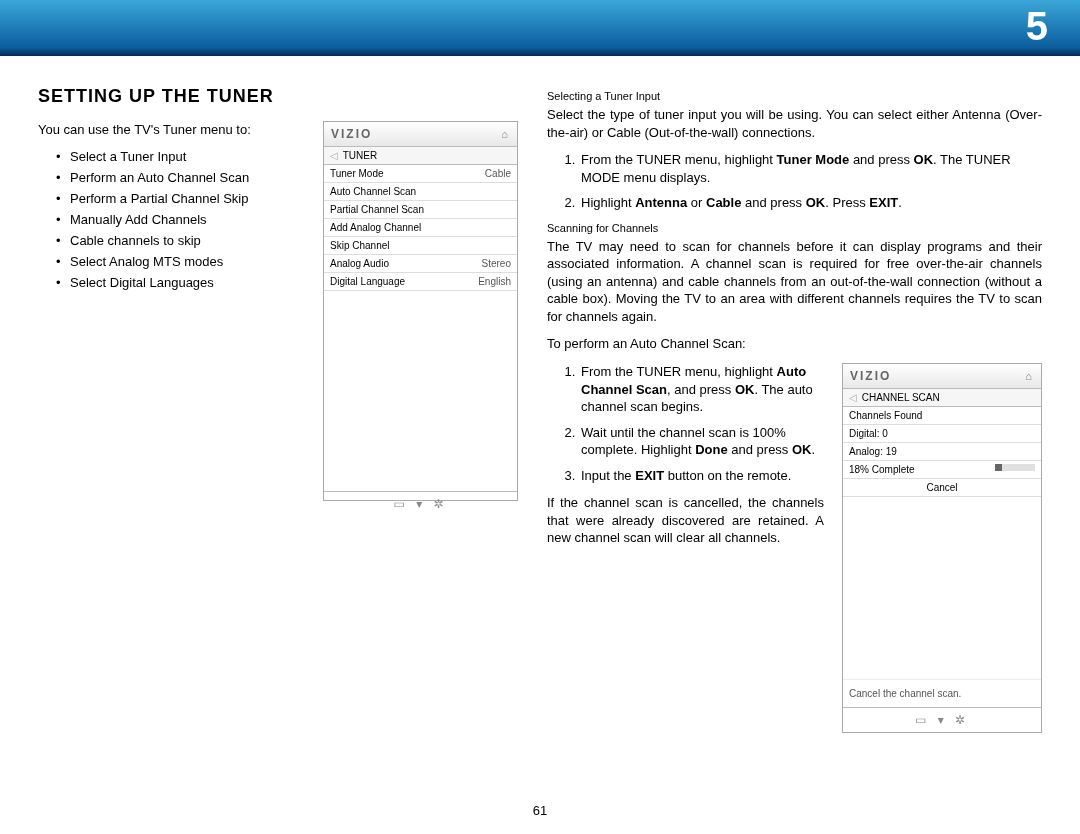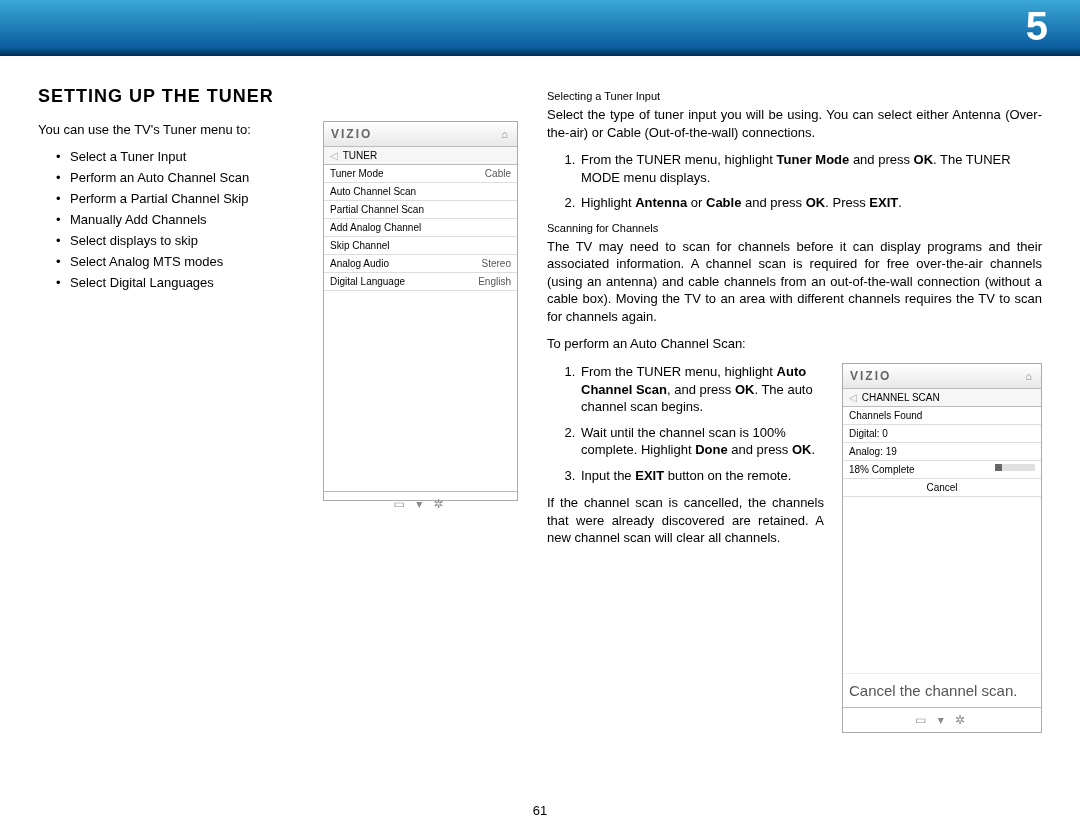--- a/index.html
+++ b/index.html
@@ -94,21 +94,21 @@
     text-align: center;
     color: #888;
     font-size: 12px;
     letter-spacing: 4px;
   }
   .progress-bar {
     display: inline-block; width: 40px; height: 7px;
     background: #e0e0e0; position: relative; vertical-align: middle;
   }
   .progress-fill { position: absolute; left: 0; top: 0; height: 100%; background: #666; }
-  .ss-note { padding: 8px 6px; font-size: 15px; color: #555; border-top: 1px solid #eee; margin-top: auto; }
+  .ss-note { padding: 8px 6px; font-size: 10px; color: #555; border-top: 1px solid #eee; margin-top: auto; }
   .ss-cancel-row { text-align: center; padding: 3px 6px; border-bottom: 1px solid #ddd; font-size: 10px; }
   .justify { text-align: justify; }
   .page-num {
     position: absolute;
     bottom: 16px;
     left: 0; right: 0;
     text-align: center;
     font-size: 13px;
   }
   .ss1 { height: 380px; }
@@ -128,21 +128,21 @@
   <div class="col-left">
     <h1>Setting Up the Tuner</h1>
     <div class="left-flex">
       <div style="flex:1">
         <p>You can use the TV's Tuner menu to:</p>
         <ul class="bullets">
           <li>Select a Tuner Input</li>
           <li>Perform an Auto Channel Scan</li>
           <li>Perform a Partial Channel Skip</li>
           <li>Manually Add Channels</li>
-          <li>Select displays to skip</li>
+          <li>Cable channels to skip</li>
           <li>Select Analog MTS modes</li>
           <li>Select Digital Languages</li>
         </ul>
       </div>
 
       <div class="screenshot ss1">
         <div class="ss-header">
           <span>VIZIO</span>
           <span class="ss-home">⌂</span>
         </div>

